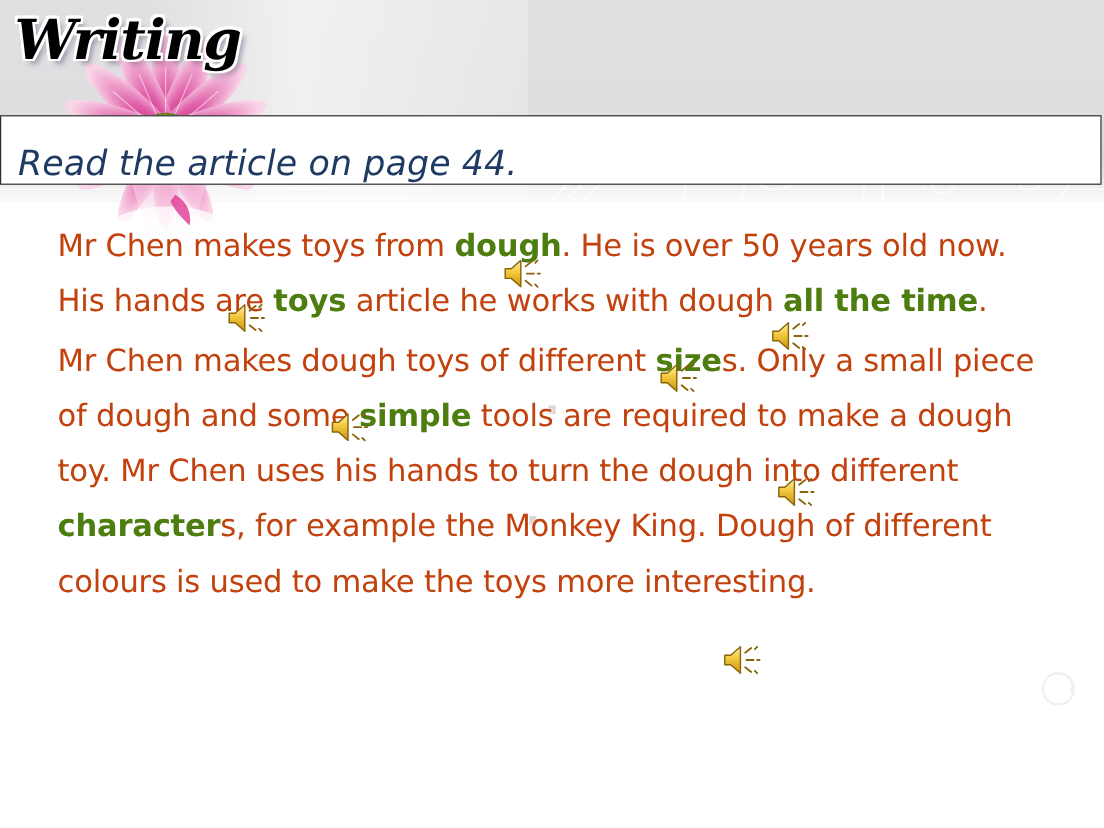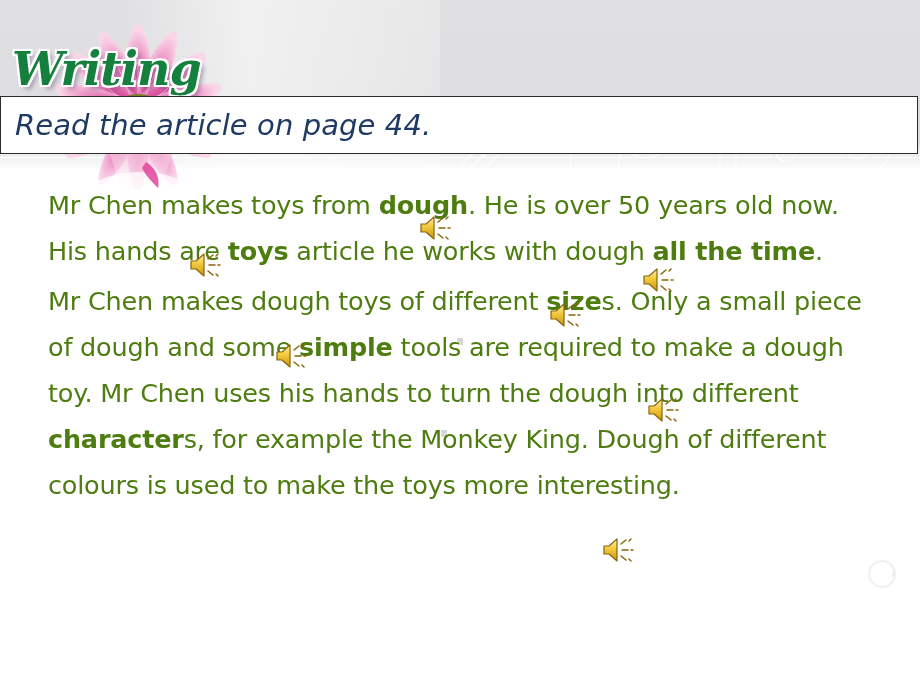--- a/index.html
+++ b/index.html
@@ -34,58 +34,57 @@
 
   
   .flower{position:absolute;left:20px;top:22px;width:240px;height:190px;}
 
   
   .title{
     position:absolute;left:12px;top:6px;
     font-family:"DejaVu Serif", serif;
     font-weight:700;font-style:italic;
     font-size:46px;letter-spacing:-1px;
-    color:#15803d;
+    color:#000000;
     text-shadow:
       2px 0 0 #fff,-2px 0 0 #fff,0 2px 0 #fff,0 -2px 0 #fff,
       2px 2px 0 #fff,-2px 2px 0 #fff,2px -2px 0 #fff,-2px -2px 0 #fff,
       4px 4px 4px rgba(90,70,110,.45);
     z-index:6;
-    margin-top:36px;
   }
 
   
   .instruction-box{
     position:absolute;left:0px;top:96px;width:918px;height:58px;
     background:#ffffff;
     border:1px solid #2b2b2b;
     box-sizing:border-box;
     z-index:7;
-    display:flex;align-items:center;
+    display:flex;align-items:flex-end;
   }
   .instruction-text{
     font-family:"DejaVu Sans", sans-serif;
     font-style:italic;font-weight:400;
     font-size:29px;color:#1f3a63;
     padding-left:14px;letter-spacing:.1px;
   }
 
   
   .article{
     position:absolute;left:48px;top:182px;width:836px;
     font-family:"DejaVu Sans", sans-serif;
     font-size:25.5px;
     line-height:46px;
     color:#a9d6dd;
     letter-spacing:-0.2px;
     z-index:3;
   }
   .article p{margin:0 0 4px 0;}
   .article .plain{
-    color:#4d7c0f;
+    color:#c2410c;
     text-shadow:0 1px 0 #ffffff, 1px 0 0 rgba(255,255,255,.9), 0 0 3px #ffffff;
   }
   .hl{
     color:#4d7c0f;font-weight:700;
     text-shadow:none;
   }
 
   
   .artifact{
     position:absolute;width:6px;height:7px;background:#cfcfcf;opacity:.85;

